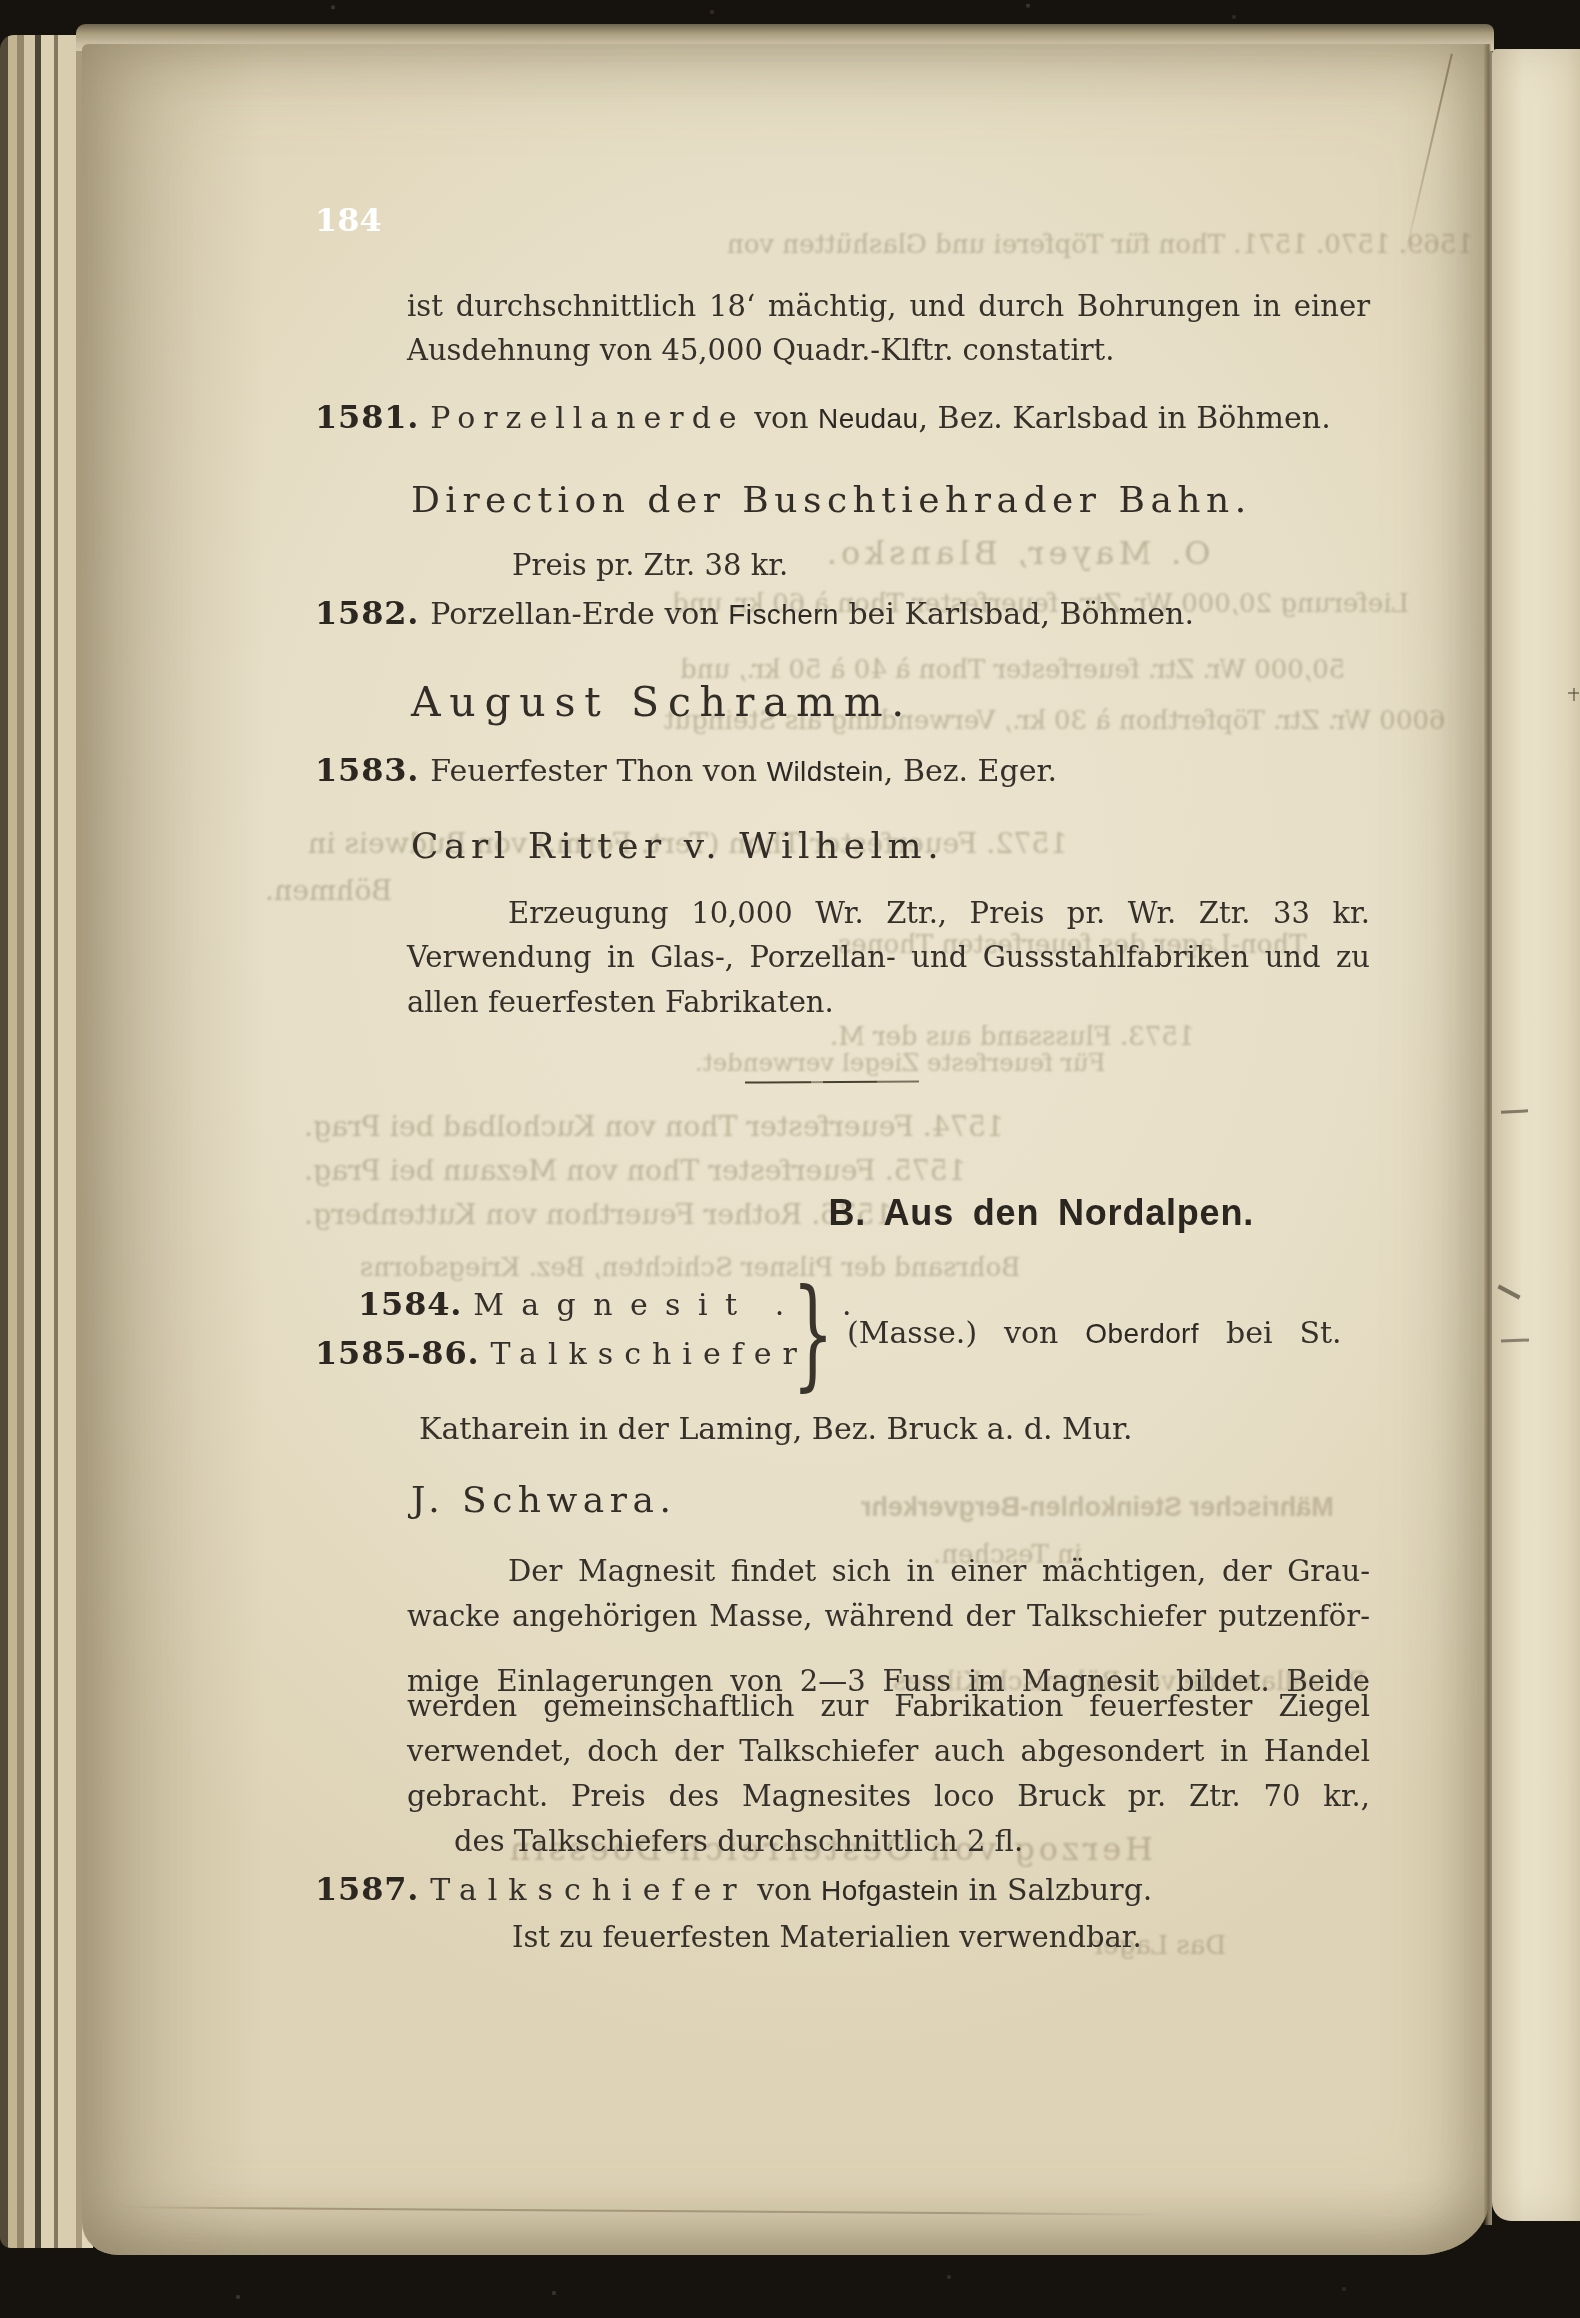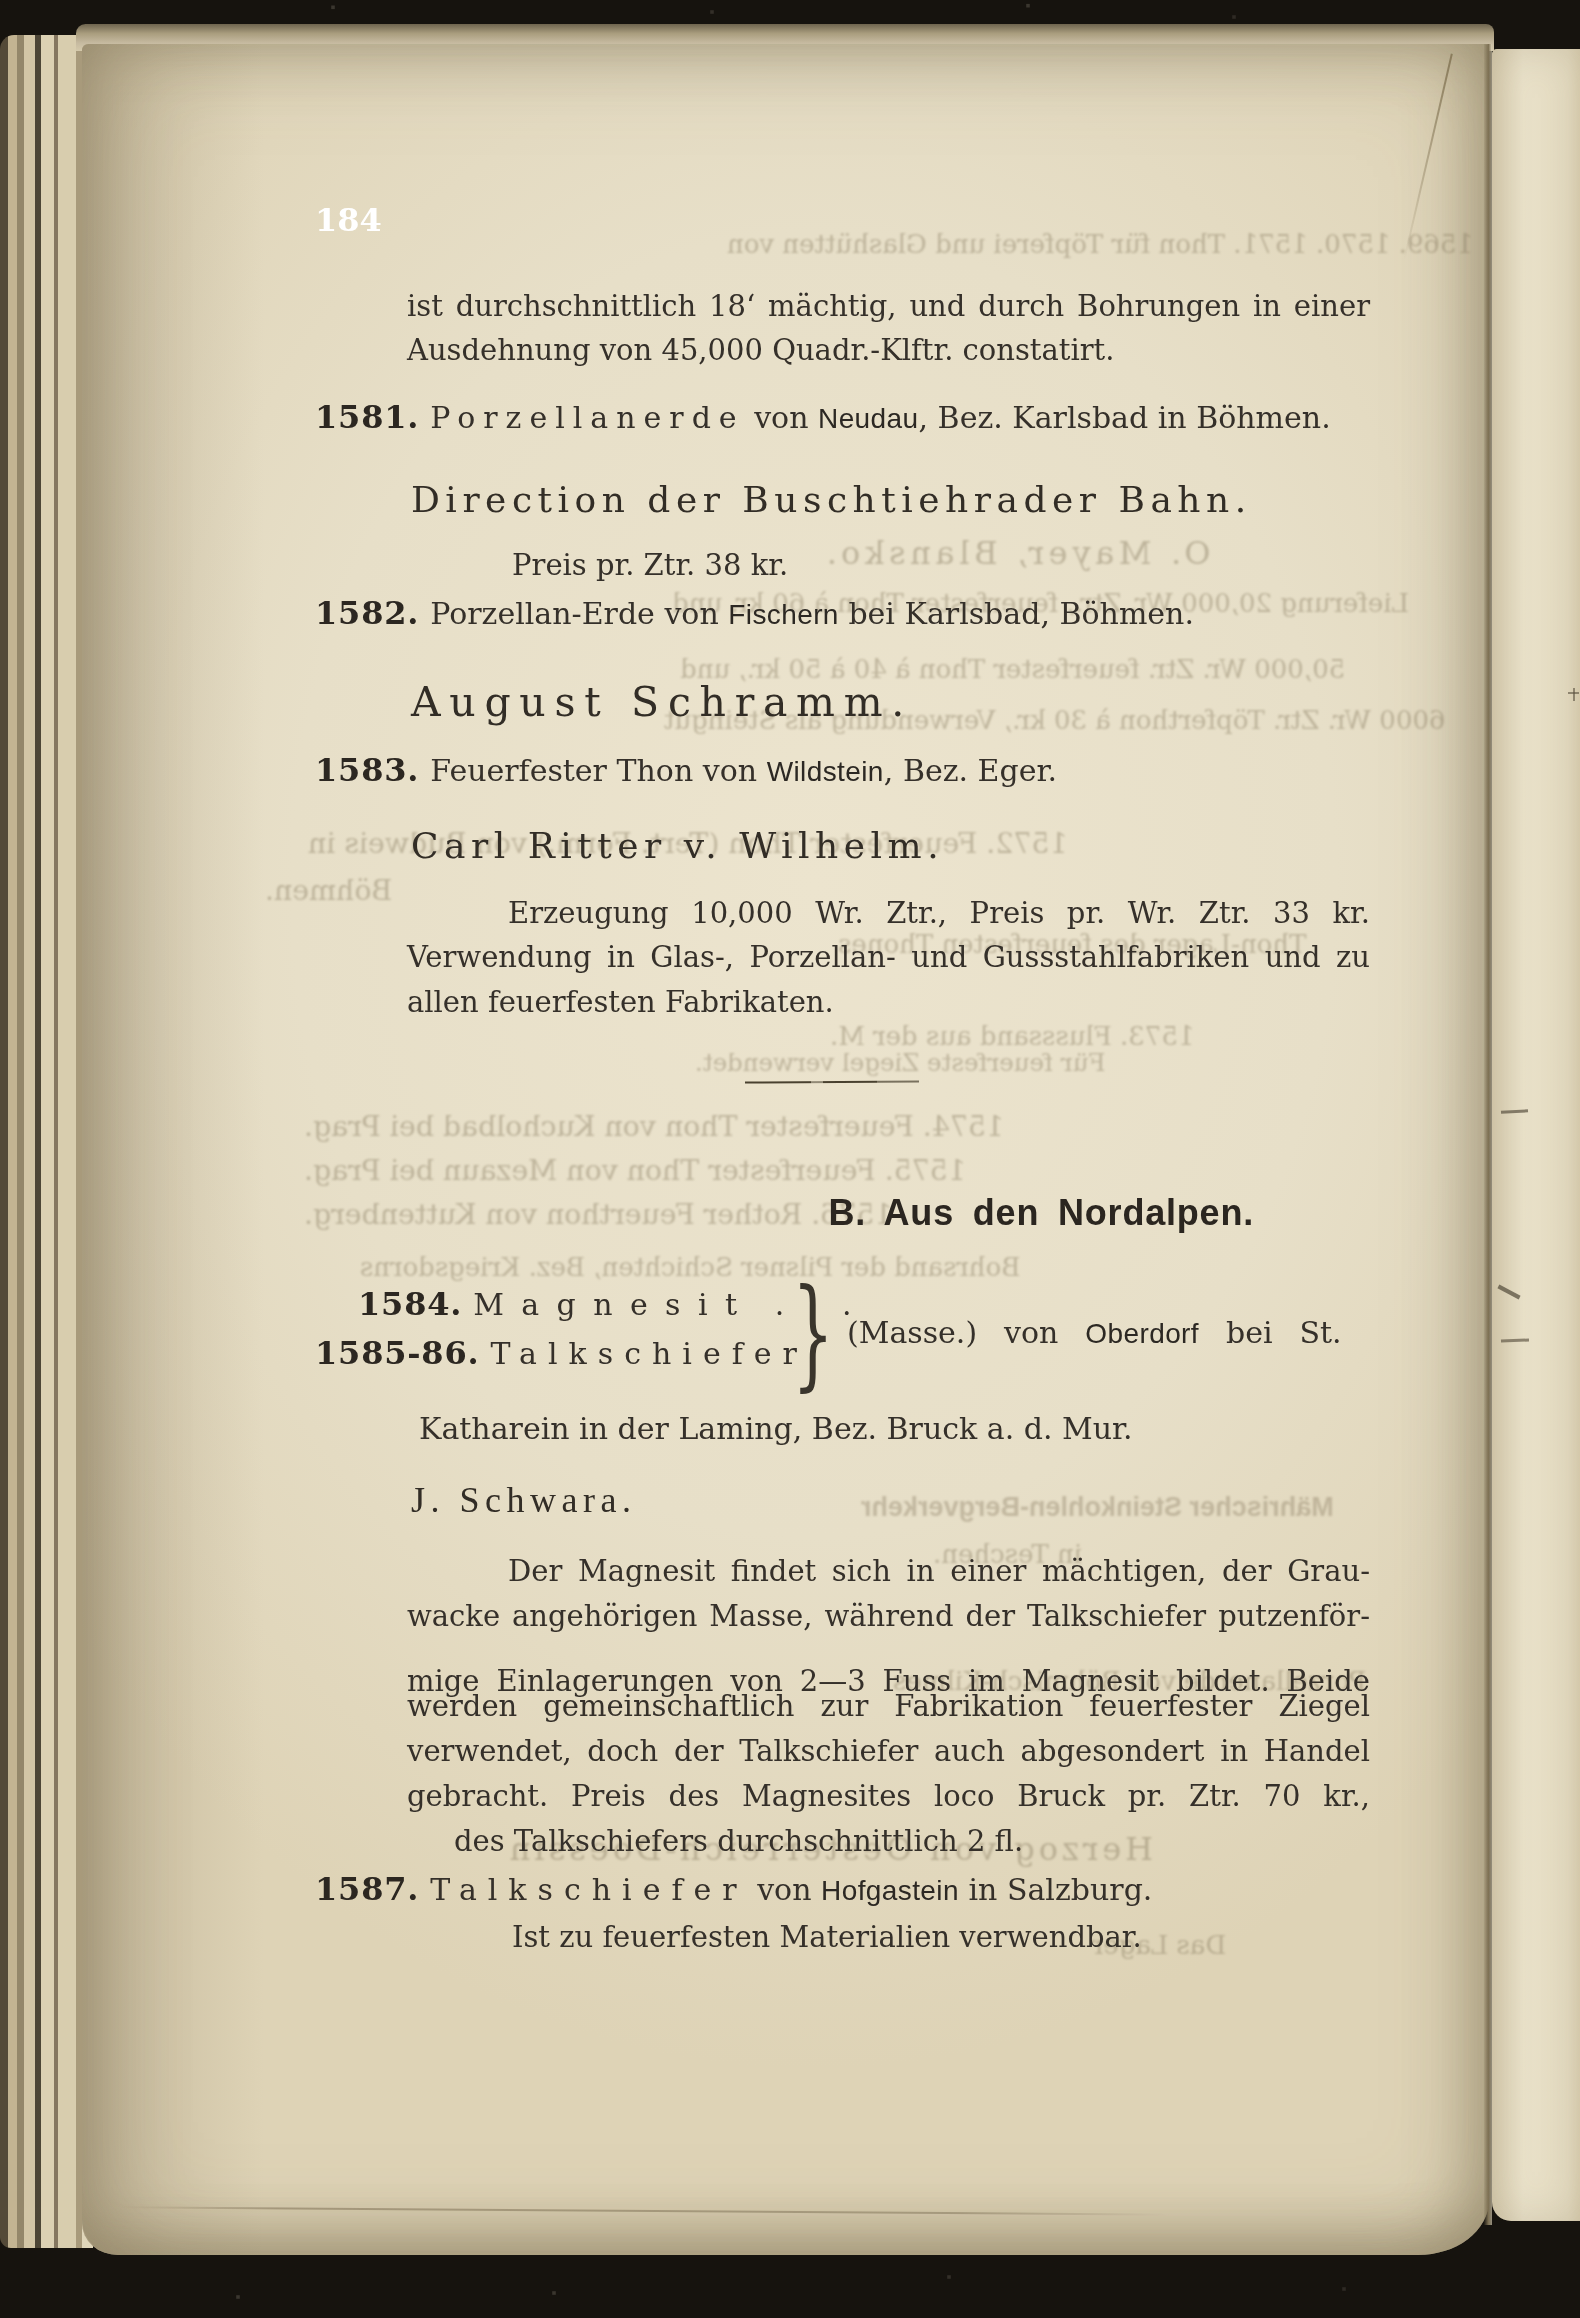--- a/index.html
+++ b/index.html
@@ -147,21 +147,21 @@
 </div>
 <div class="txt entry" style="left:315px;top:1334px;">
   <span class="enum">1585-86.</span><span class="sperr-mid">Talkschiefer</span>
 </div>
 <div class="txt brace" style="left:792px;top:1263px;">}</div>
 <div class="txt silurf" style="left:847px;top:1315px;">
   <span>(Masse.)</span> <span>von</span> <span class="place">Oberdorf</span> <span>bei St.</span>
 </div>
 <div class="txt entry" style="left:419px;top:1411px;">Katharein in der Laming, Bez. Bruck a. d. Mur.</div>
 
-<div class="txt exhibitor" style="left:411px;top:1479px;font-family:Liberation Serif, serif;">J. Schwara.</div>
+<div class="txt exhibitor" style="left:411px;top:1479px;">J. Schwara.</div>
 
 <div class="txt body-line jline indent" style="left:407px;top:1554px;">Der Magnesit findet sich in einer mächtigen, der Grau-</div>
 <div class="txt body-line jline" style="left:407px;top:1599px;">wacke angehörigen Masse, während der Talkschiefer putzenför-</div>
 <div class="txt body-line jline" style="left:407px;top:1664px;">mige Einlagerungen von 2—3 Fuss im Magnesit bildet. Beide</div>
 <div class="txt body-line jline" style="left:407px;top:1689px;">werden gemeinschaftlich zur Fabrikation feuerfester Ziegel</div>
 <div class="txt body-line jline" style="left:407px;top:1734px;">verwendet, doch der Talkschiefer auch abgesondert in Handel</div>
 <div class="txt body-line jline" style="left:407px;top:1779px;">gebracht. Preis des Magnesites loco Bruck pr. Ztr. 70 kr.,</div>
 <div class="txt body-line" style="left:407px;top:1824px;margin-left:47px;">des Talkschiefers durchschnittlich 2 fl.</div>
 
 <div class="txt entry" style="left:315px;top:1870px;">

